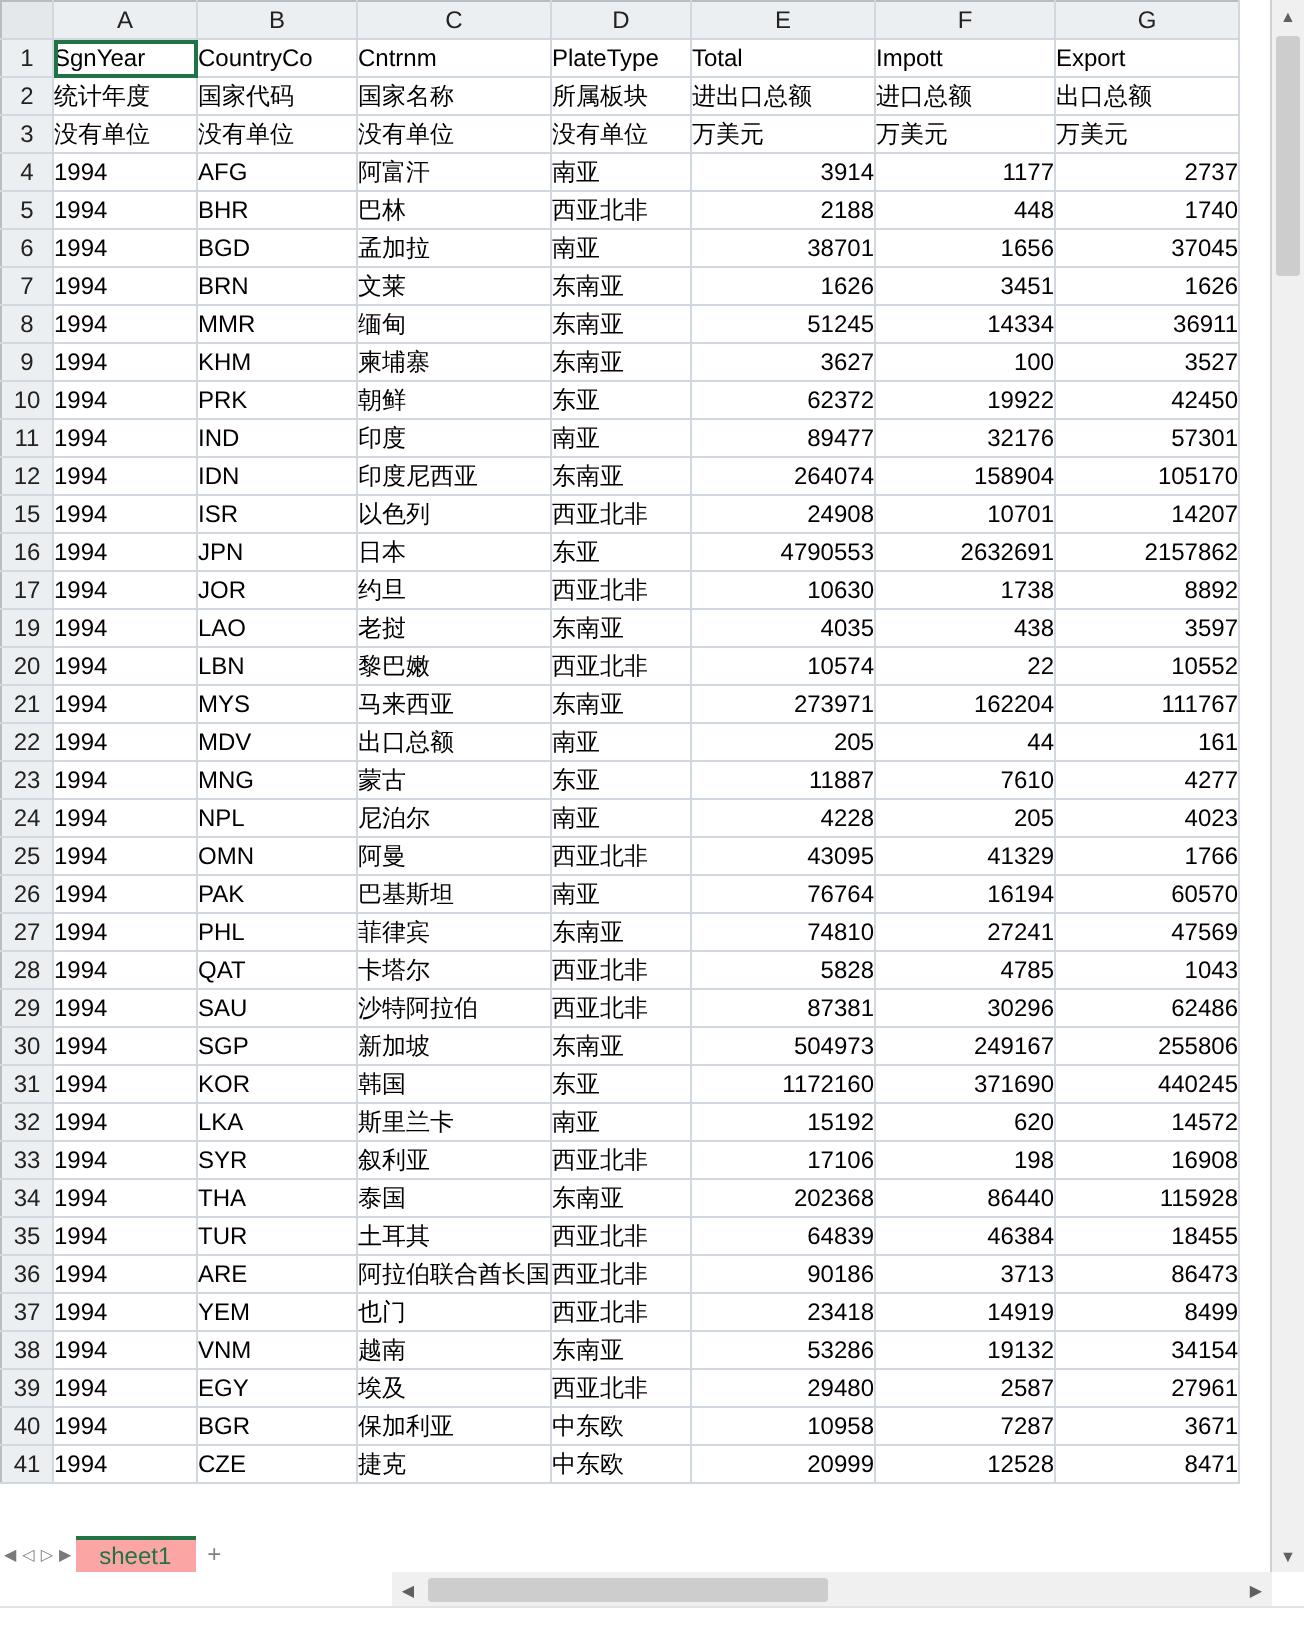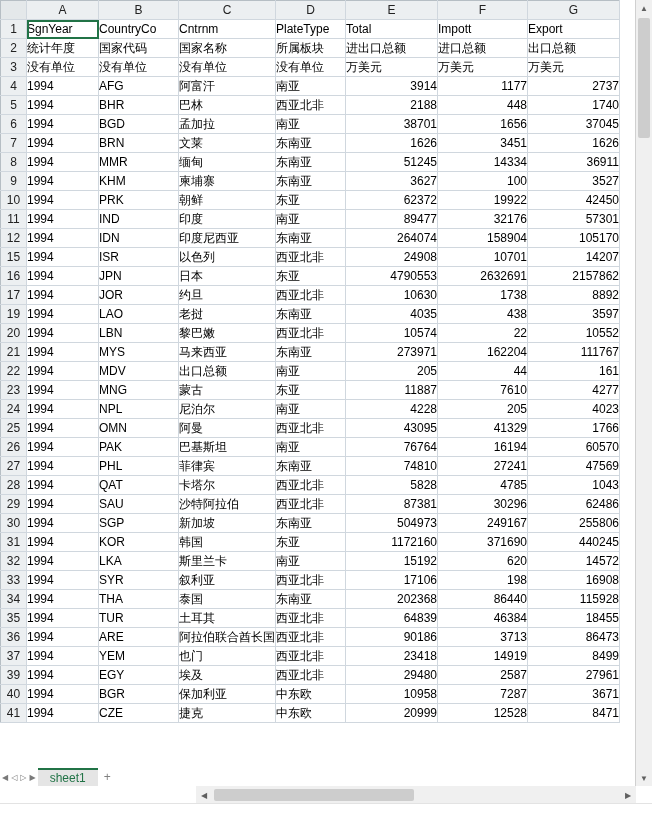--- a/index.html
+++ b/index.html
@@ -166,21 +166,21 @@
     font-size: 8px;
     gap: 3px;
   }
   .sheet-tab {
     display: flex;
     align-items: center;
     padding: 0 12px;
     font-size: 12px;
     color: #217346;
     border-top: 2px solid #217346;
-    background: #e5e5e5;
+    background: #fca5a5;
     font-weight: normal;
   }
   .tab-plus {
     display: flex; align-items: center; padding: 0 6px;
     color: #808080; font-size: 12px;
   }
 
   .statusbar {
     position: absolute;
     left: 0; right: 0; bottom: 0; height: 18px;
@@ -540,20 +540,30 @@
           </tr>
           <tr>
             <td class="rowhdr">37</td>
             <td class="c  col-A">1994</td>
             <td class="c  col-B">YEM</td>
             <td class="c  col-C">也门</td>
             <td class="c  col-D">西亚北非</td>
             <td class="c num col-E">23418</td>
             <td class="c num col-F">14919</td>
             <td class="c num col-G">8499</td>
+          </tr>
+          <tr>
+            <td class="rowhdr">38</td>
+            <td class="c  col-A">1994</td>
+            <td class="c  col-B">VNM</td>
+            <td class="c  col-C">越南</td>
+            <td class="c  col-D">东南亚</td>
+            <td class="c num col-E">53286</td>
+            <td class="c num col-F">19132</td>
+            <td class="c num col-G">34154</td>
           </tr>
           <tr>
             <td class="rowhdr">39</td>
             <td class="c  col-A">1994</td>
             <td class="c  col-B">EGY</td>
             <td class="c  col-C">埃及</td>
             <td class="c  col-D">西亚北非</td>
             <td class="c num col-E">29480</td>
             <td class="c num col-F">2587</td>
             <td class="c num col-G">27961</td>

